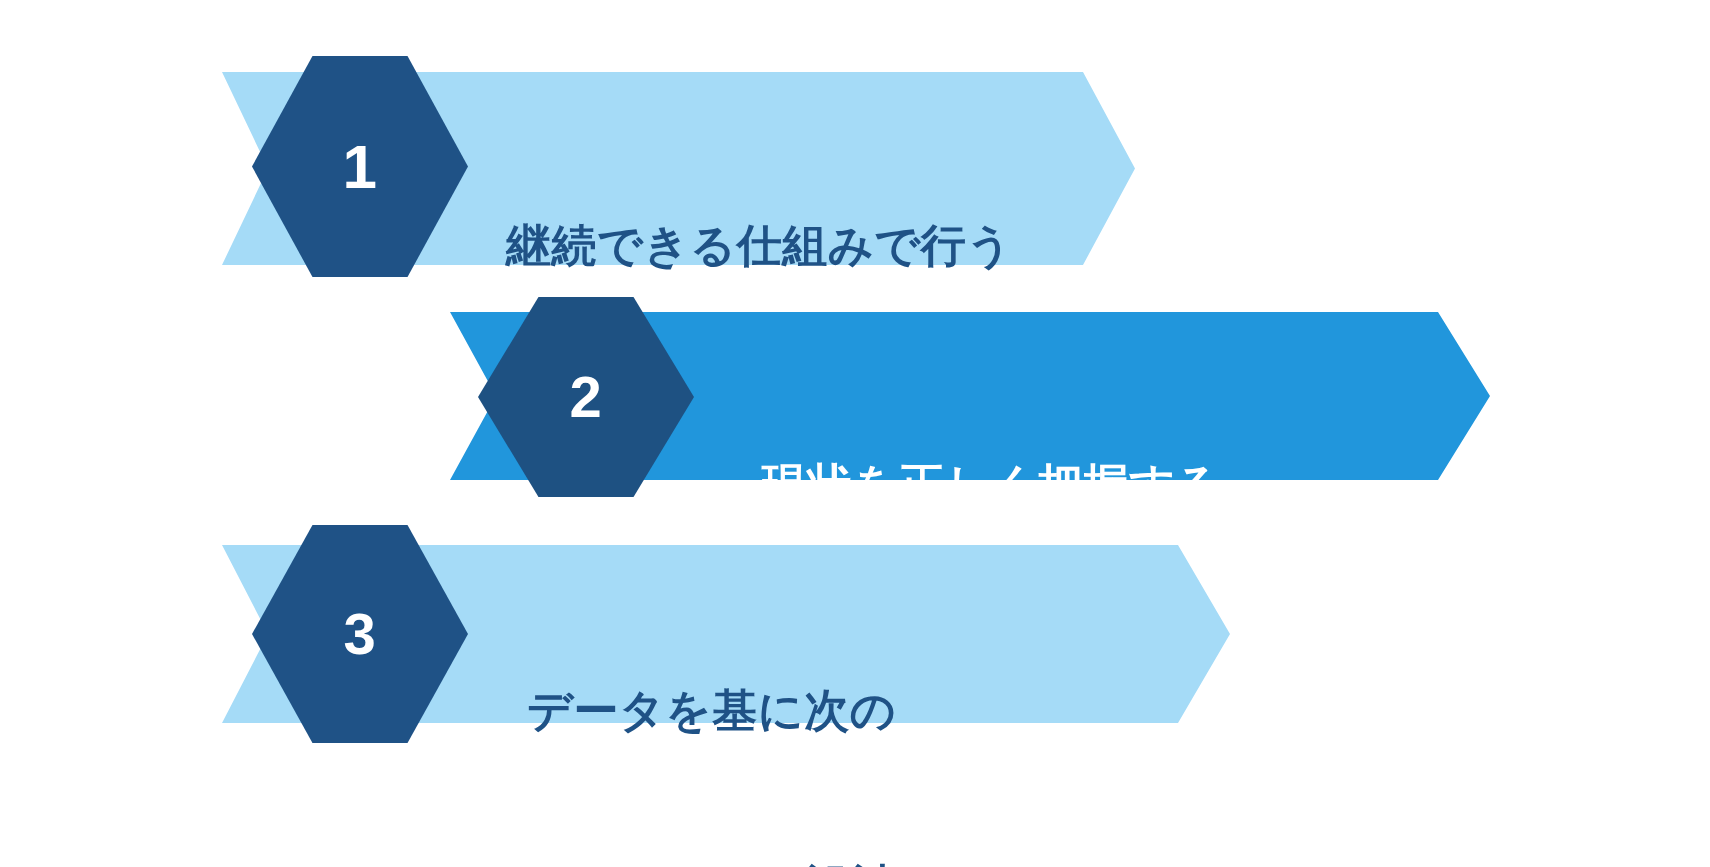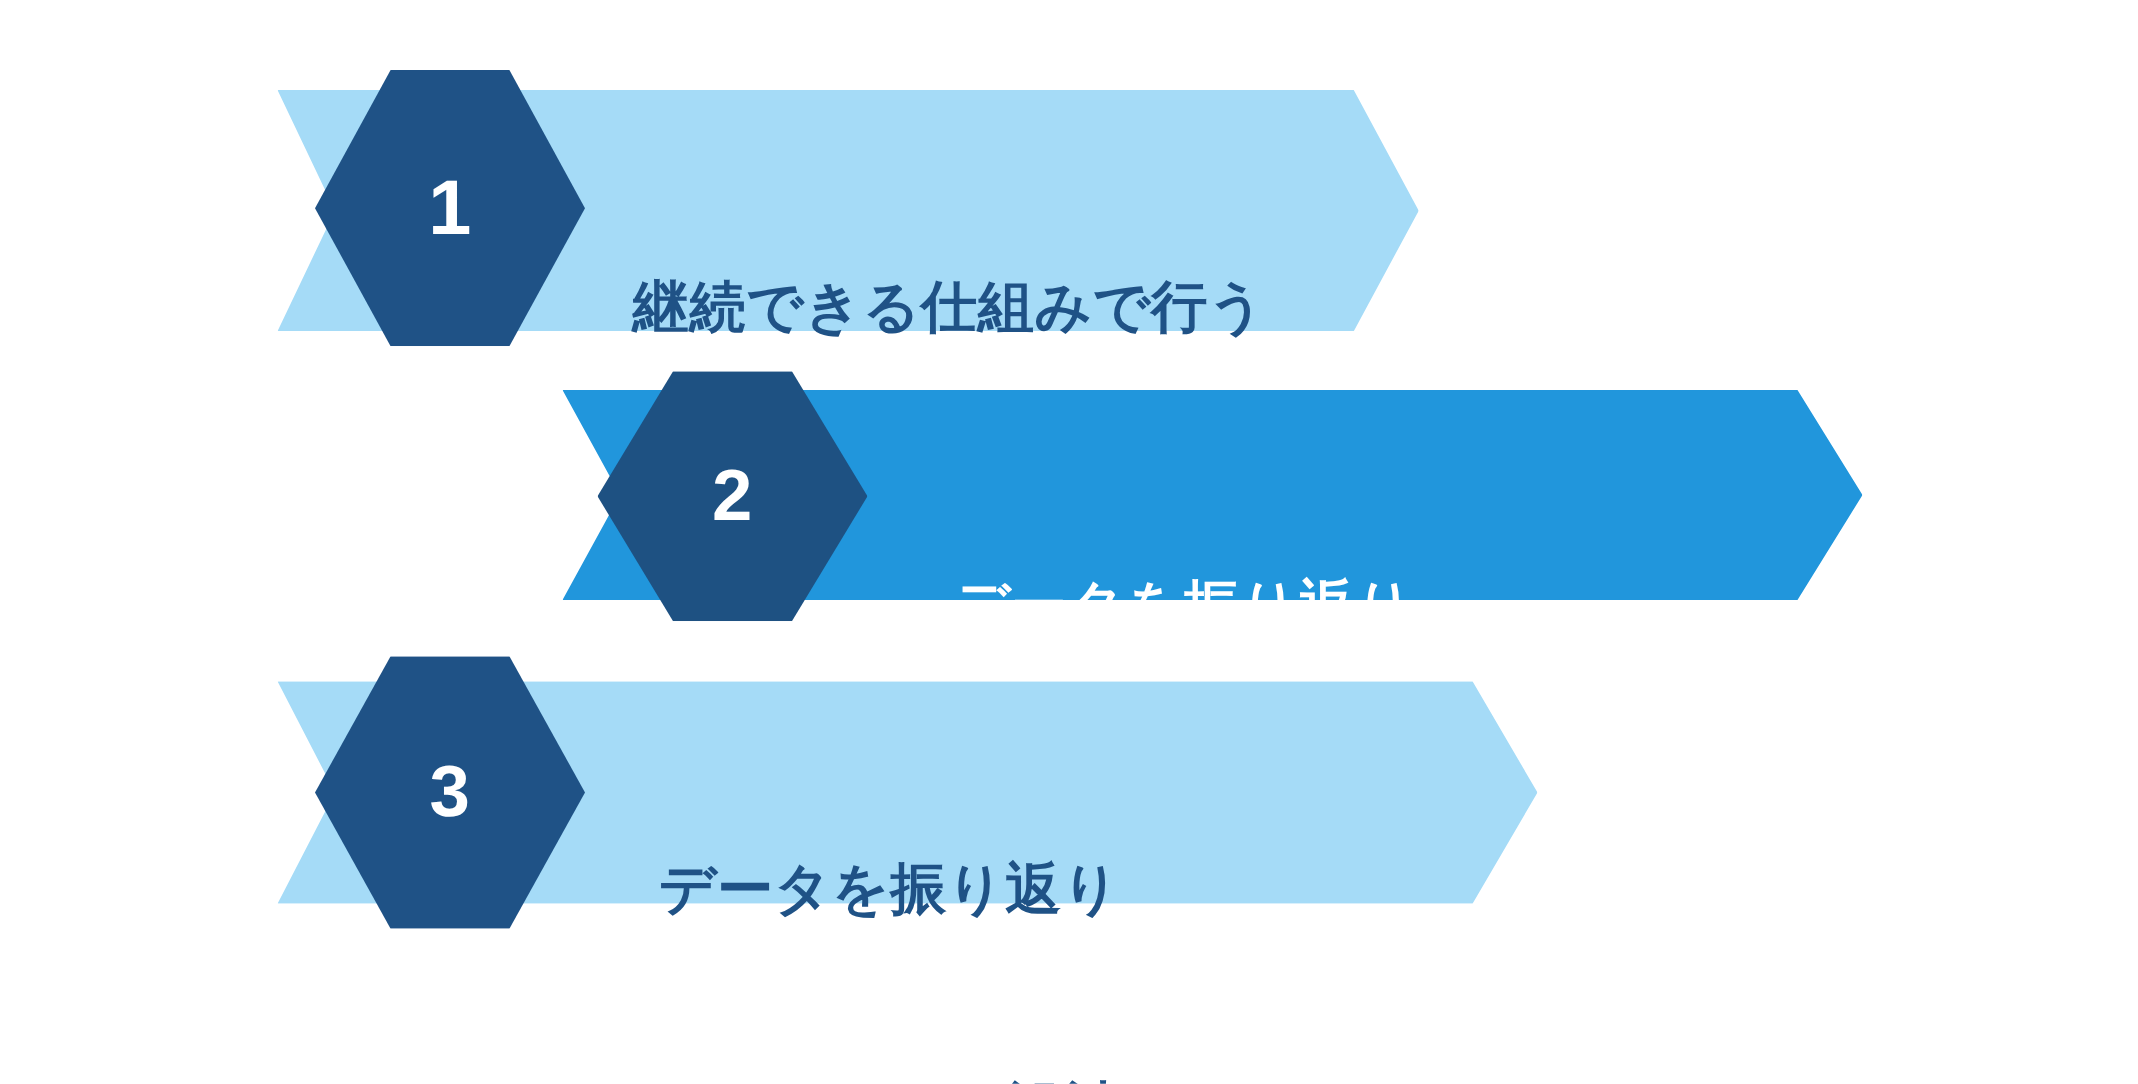--- a/index.html
+++ b/index.html
@@ -131,31 +131,30 @@
   </div>
 
   <div class="step-row" id="row-2">
     <div class="banner" style="background: rgb(33, 150, 220);"></div>
 
     <div class="hex" style="background: rgb(30, 81, 130);">
       <span class="hex-number">2</span>
     </div>
 
     <div class="banner-text" style="color: rgb(255, 255, 255);">
-      <span class="line">データを振り返り、</span>
       <span class="line">現状を正しく把握する</span>
     </div>
   </div>
 
   <div class="step-row" id="row-3">
     <div class="banner" style="background: rgb(165, 219, 247);"></div>
 
     <div class="hex" style="background: rgb(31, 82, 134);">
       <span class="hex-number">3</span>
     </div>
 
     <div class="banner-text" style="color: rgb(31, 82, 134);">
-      <span class="line">データを振り返り</span>
+      <span class="line">データを基に次の</span>
       <span class="line">アクションを設計する</span>
     </div>
   </div>
 
 </div>
 
 </body></html>

